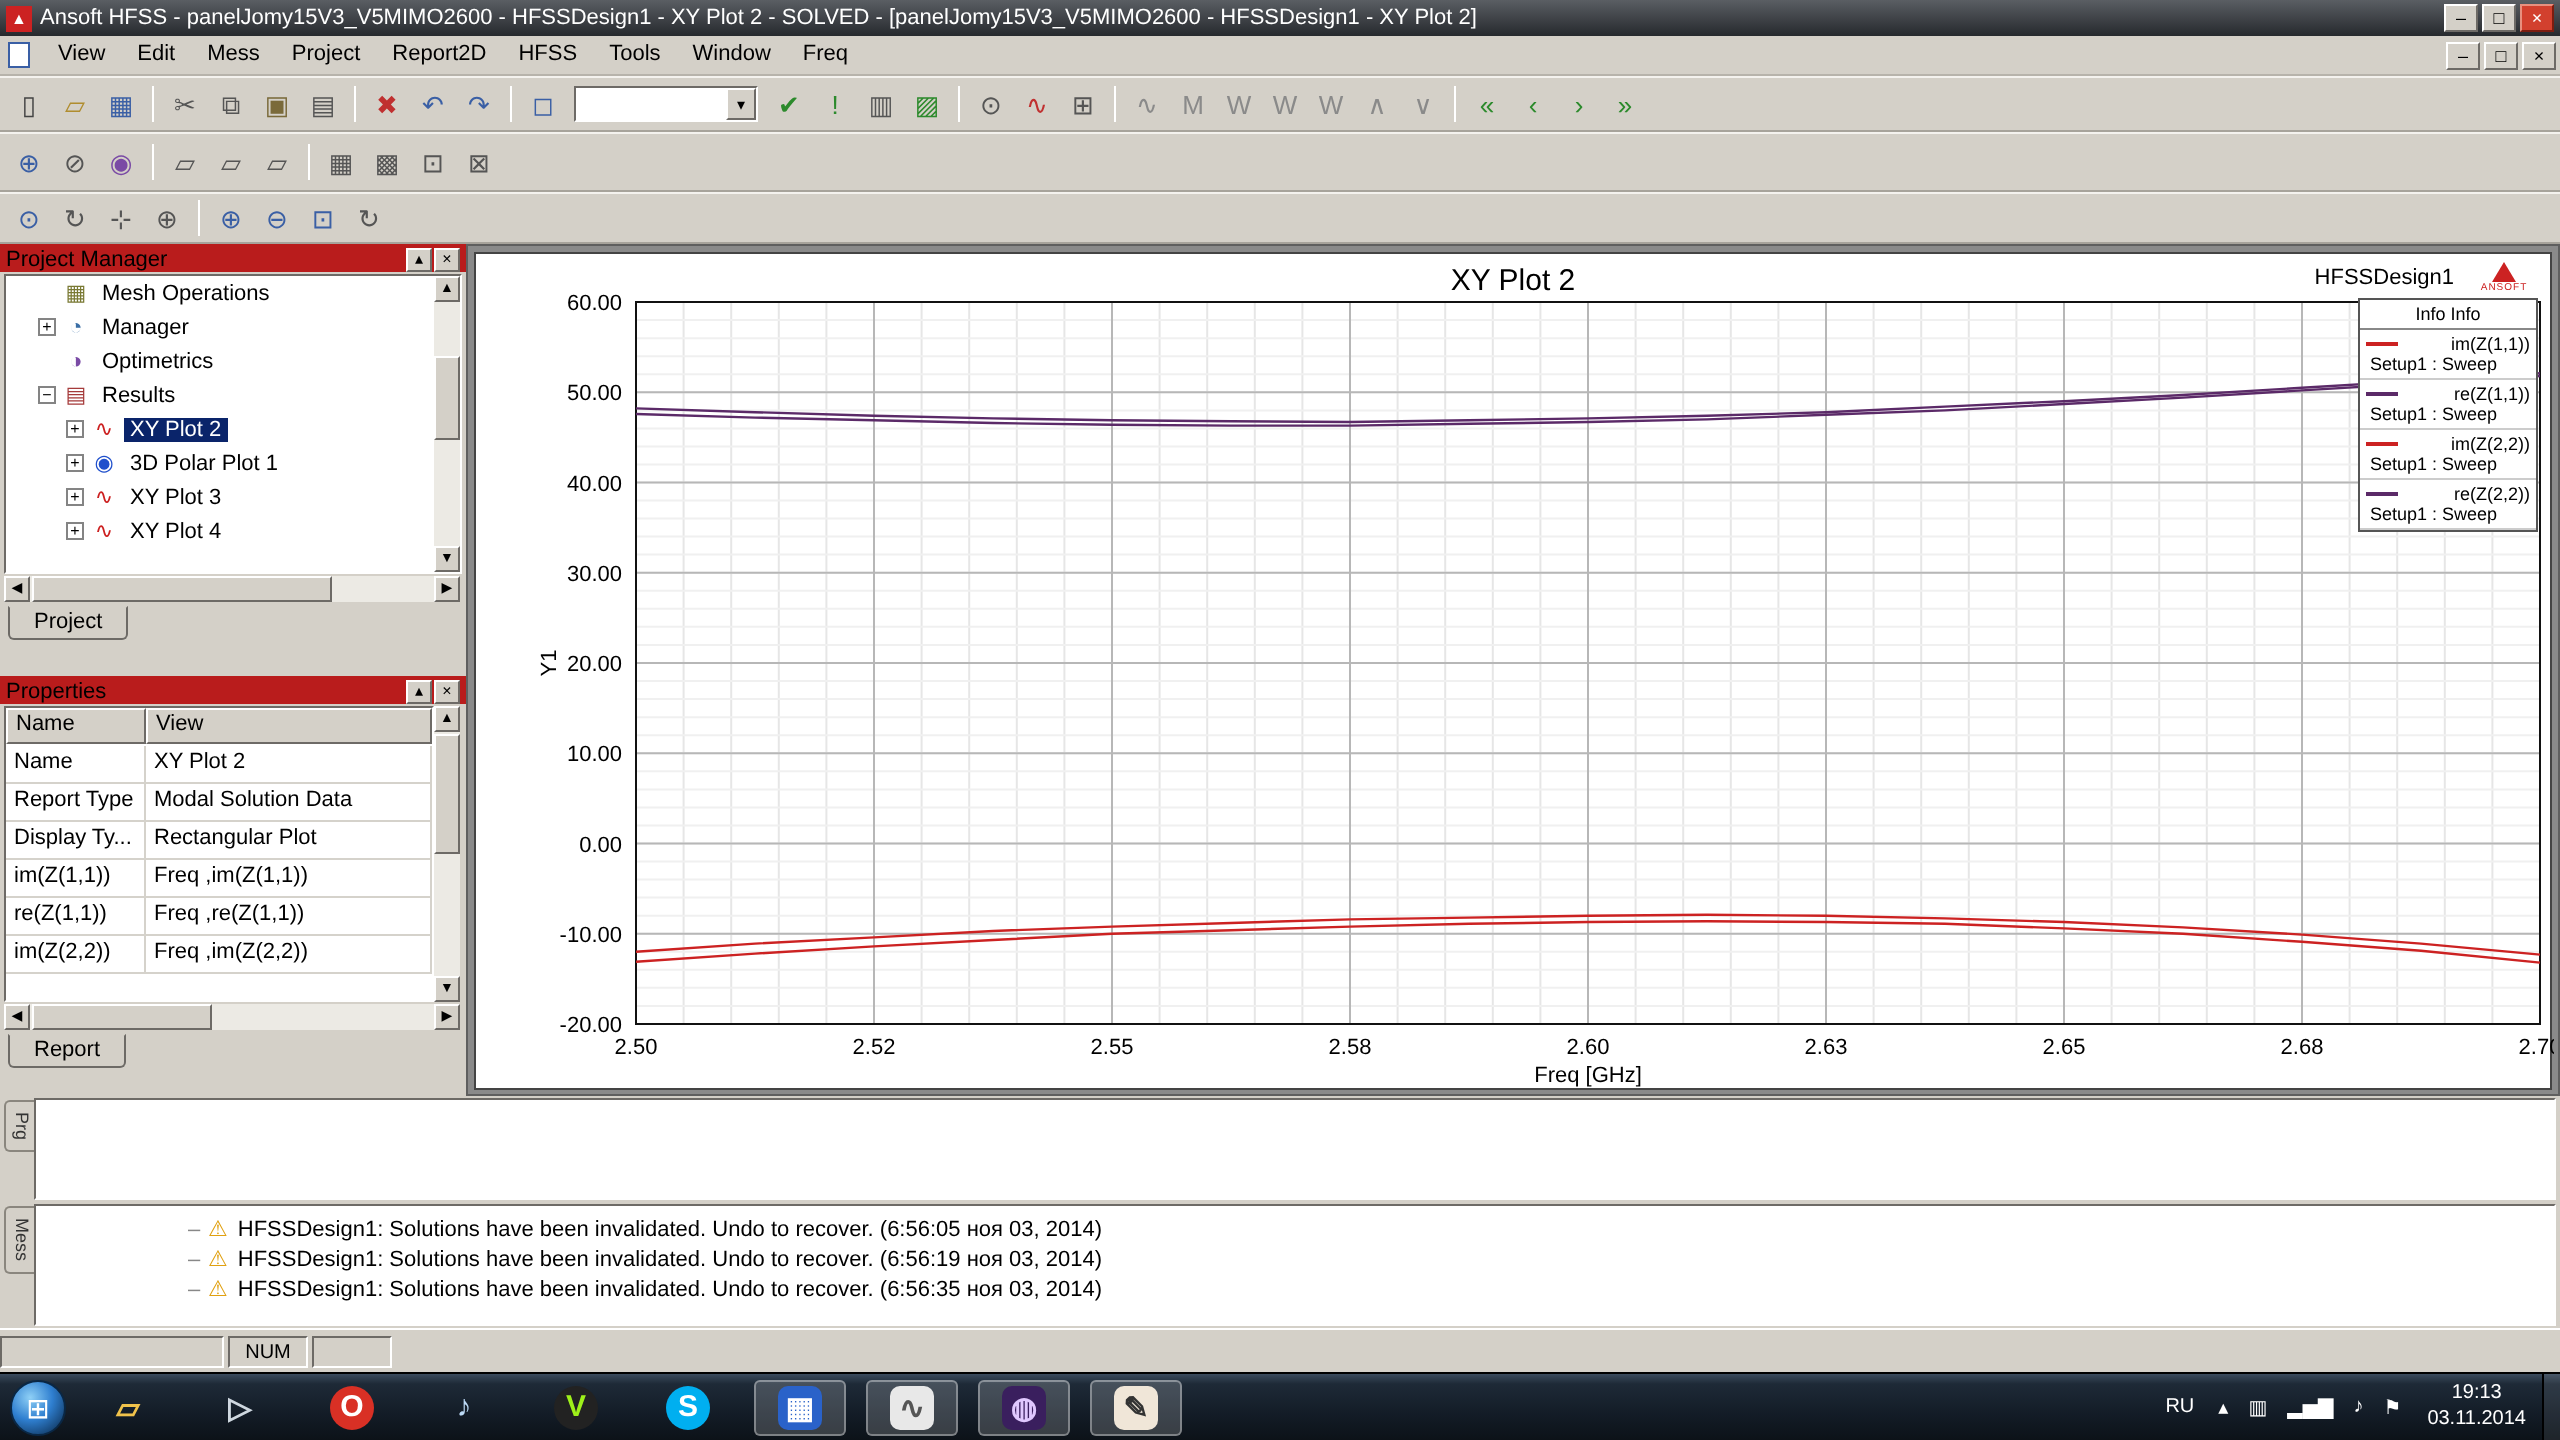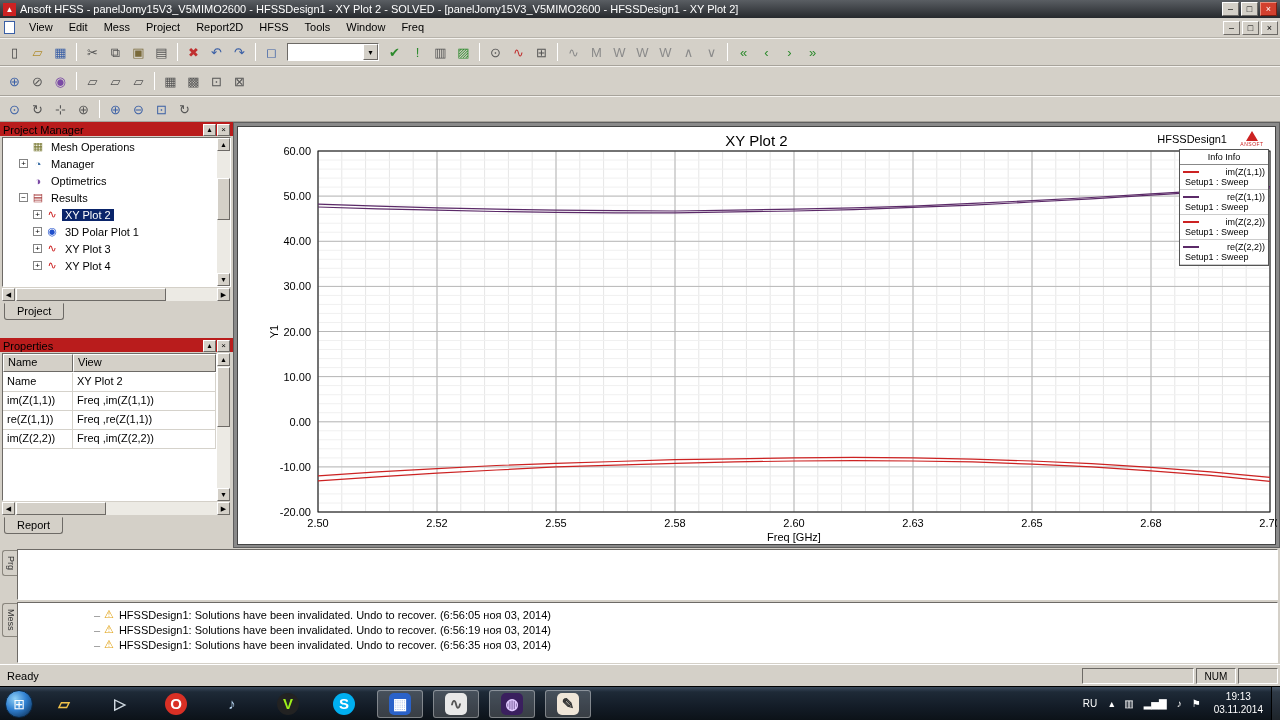--- a/index.html
+++ b/index.html
@@ -394,20 +394,28 @@
   <div class="abs prop-table sunk" style="left:2px;top:353px;width:215px;height:148px">
     <div class="prop-hrow">
       <span class="prop-hcell cw1">Name</span>
       <span class="prop-hcell cw2">View</span>
     </div>
     <div>
 
     <div class="prop-row">
           <span class="prop-name cw1">Name</span>
           <span class="prop-value cw2">XY Plot 2</span>
+        </div>
+        <div class="prop-row">
+          <span class="prop-name cw1">Report Type</span>
+          <span class="prop-value cw2">Modal Solution Data</span>
+        </div>
+        <div class="prop-row">
+          <span class="prop-name cw1">Display Ty...</span>
+          <span class="prop-value cw2">Rectangular Plot</span>
         </div>
         <div class="prop-row">
           <span class="prop-name cw1">im(Z(1,1))</span>
           <span class="prop-value cw2">Freq ,im(Z(1,1))</span>
         </div>
         <div class="prop-row">
           <span class="prop-name cw1">re(Z(1,1))</span>
           <span class="prop-value cw2">Freq ,re(Z(1,1))</span>
         </div>
         <div class="prop-row">
@@ -623,21 +631,20 @@
           <div class="msg-row">
             <span class="msg-branch">–</span>
             <span class="msg-warn">⚠</span>
             <span class="msg-text">HFSSDesign1: Solutions have been invalidated. Undo to recover. (6:56:35 ноя 03, 2014)</span>
           </div>
         </div>
     </div>
   </div>
 
   <div class="abs statusbar">
-    <span class="ready">Ready</span>
     <span class="scell sunk" style="width:112px"></span>
     <span class="scell sunk" style="width:40px">NUM</span>
     <span class="scell sunk" style="width:40px"></span>
   </div>
 
   <div class="abs taskbar">
     <span class="start-orb">⊞</span>
     <span style="display:flex">
 
     <span class="task-btn">

